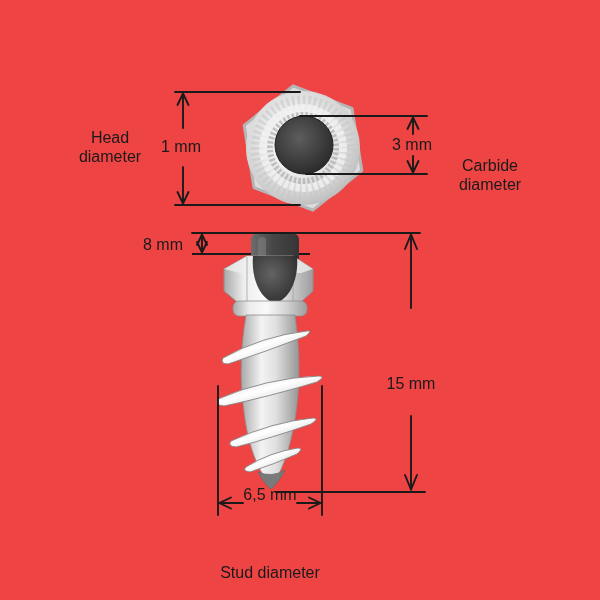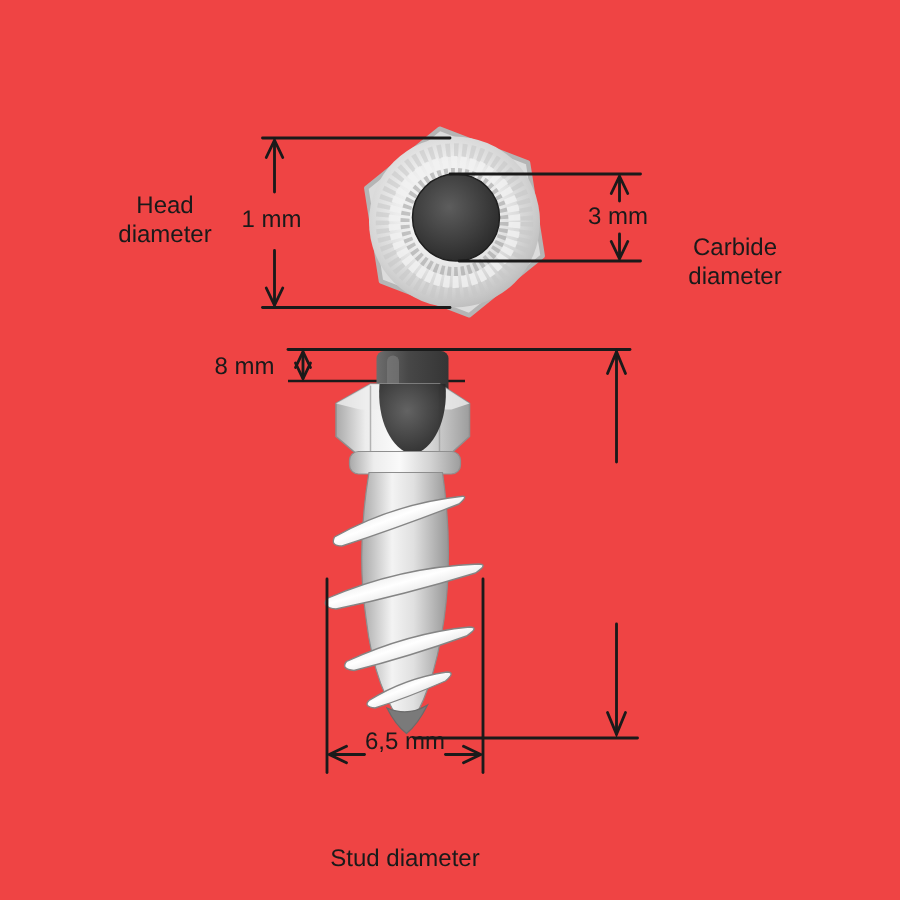--- a/index.html
+++ b/index.html
@@ -148,17 +148,18 @@
 
   <div class="lbl nowrap" style="left:151px;top:137px;width:60px;">1 mm</div>
 
   <div class="lbl" style="left:445px;top:112px;width:90px;margin-top:44px;">Carbide diameter</div>
 
   <div class="lbl nowrap" style="left:382px;top:135px;width:60px;">3 mm</div>
 
   <div class="lbl nowrap" style="left:133px;top:235px;width:60px;">8 mm</div>
 
 
+  <div class="lbl nowrap" style="left:351px;top:374px;width:120px;">15 mm</div>
 
   <div class="lbl nowrap" style="left:210px;top:485px;width:120px;">6,5 mm</div>
 
   <div class="lbl nowrap" style="left:200px;top:524px;width:140px;margin-top:39px;">Stud diameter</div>
 </div>
 
 </body></html>

